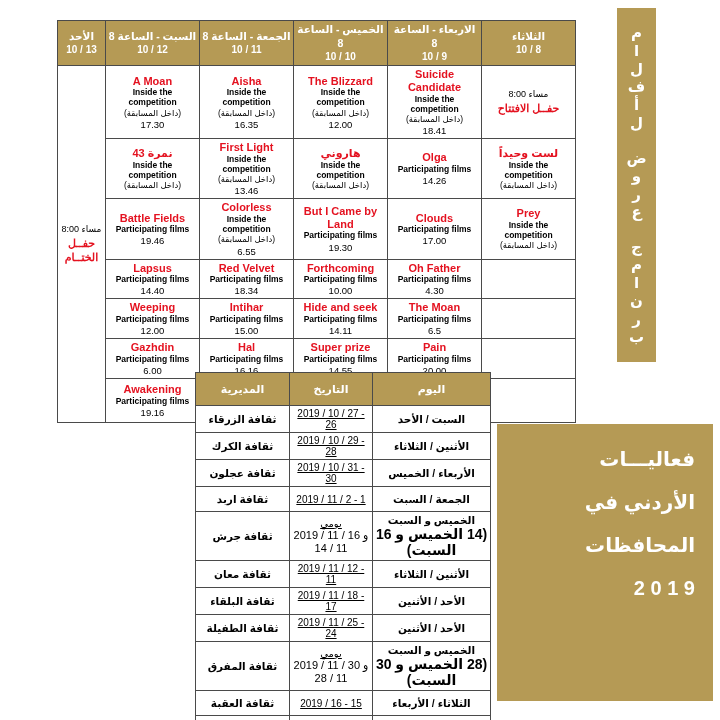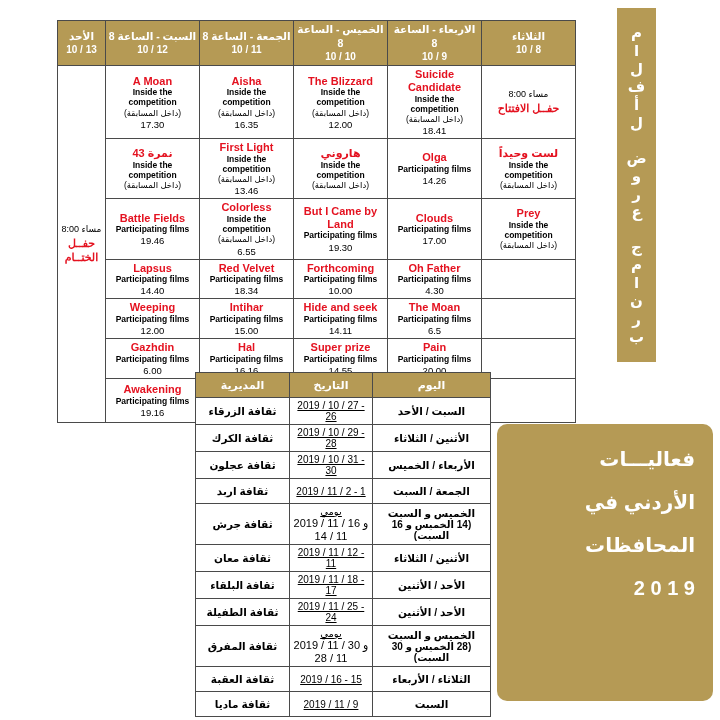--- a/index.html
+++ b/index.html
@@ -37,25 +37,25 @@
   .f-title{color:var(--red);font-weight:bold;font-size:11px;line-height:1.15;}
   .f-line1{font-size:8.5px;font-weight:bold;color:#000;line-height:1.2;}
   .f-line2{font-size:8.5px;color:#000;line-height:1.2;}
   .f-time{font-size:9.5px;color:#000;margin-top:1px;}
   .ev-time{font-size:9px;color:#000;}
   .ev-label{color:var(--red);font-weight:bold;font-size:11px;max-width:64px;margin:2px auto 0;line-height:1.3;font-family:Liberation Serif, serif;}
 
   
   #venue-table{left:195px;top:372px;width:295px;}
   #venue-table th{
-    background:var(--gold);color:#fff;font-weight:bold;font-size:11px;height:25px;
+    background:var(--gold);color:#fff;font-weight:bold;font-size:11px;height:33px;
   }
   #venue-table td{height:25px;font-size:10.5px;color:#000;}
   .v-day,.v-dir{font-weight:bold;}
-  .v-day2{font-size:10px;font-weight:bold;}
+  .v-day2{font-size:14px;font-weight:bold;}
   .v-date{font-size:10px;text-decoration:underline;}
   .v-date2{font-size:11px;}
 
   
   #side-banner{
     position:absolute;left:617px;top:8px;width:39px;height:354px;
     background:var(--gold);
     display:flex;align-items:center;justify-content:center;
   }
   #side-banner .vtext{
@@ -63,21 +63,20 @@
     color:#fff;font-weight:bold;font-size:15px;letter-spacing:4px;
     white-space:nowrap;
   }
 
   
   #festival-banner{
     position:absolute;left:497px;top:424px;width:216px;height:277px;
     background:var(--gold);color:#fff;font-weight:bold;
     text-align:right;padding:14px 18px 0 6px;
     direction:rtl;
-    border-radius:10px;
   }
   #festival-banner .bline{font-size:20px;line-height:43px;}
 </style>
 </head>
 <body>
 
 <div class="page">
 
   <table id="film-table" dir="rtl">
     <colgroup>

